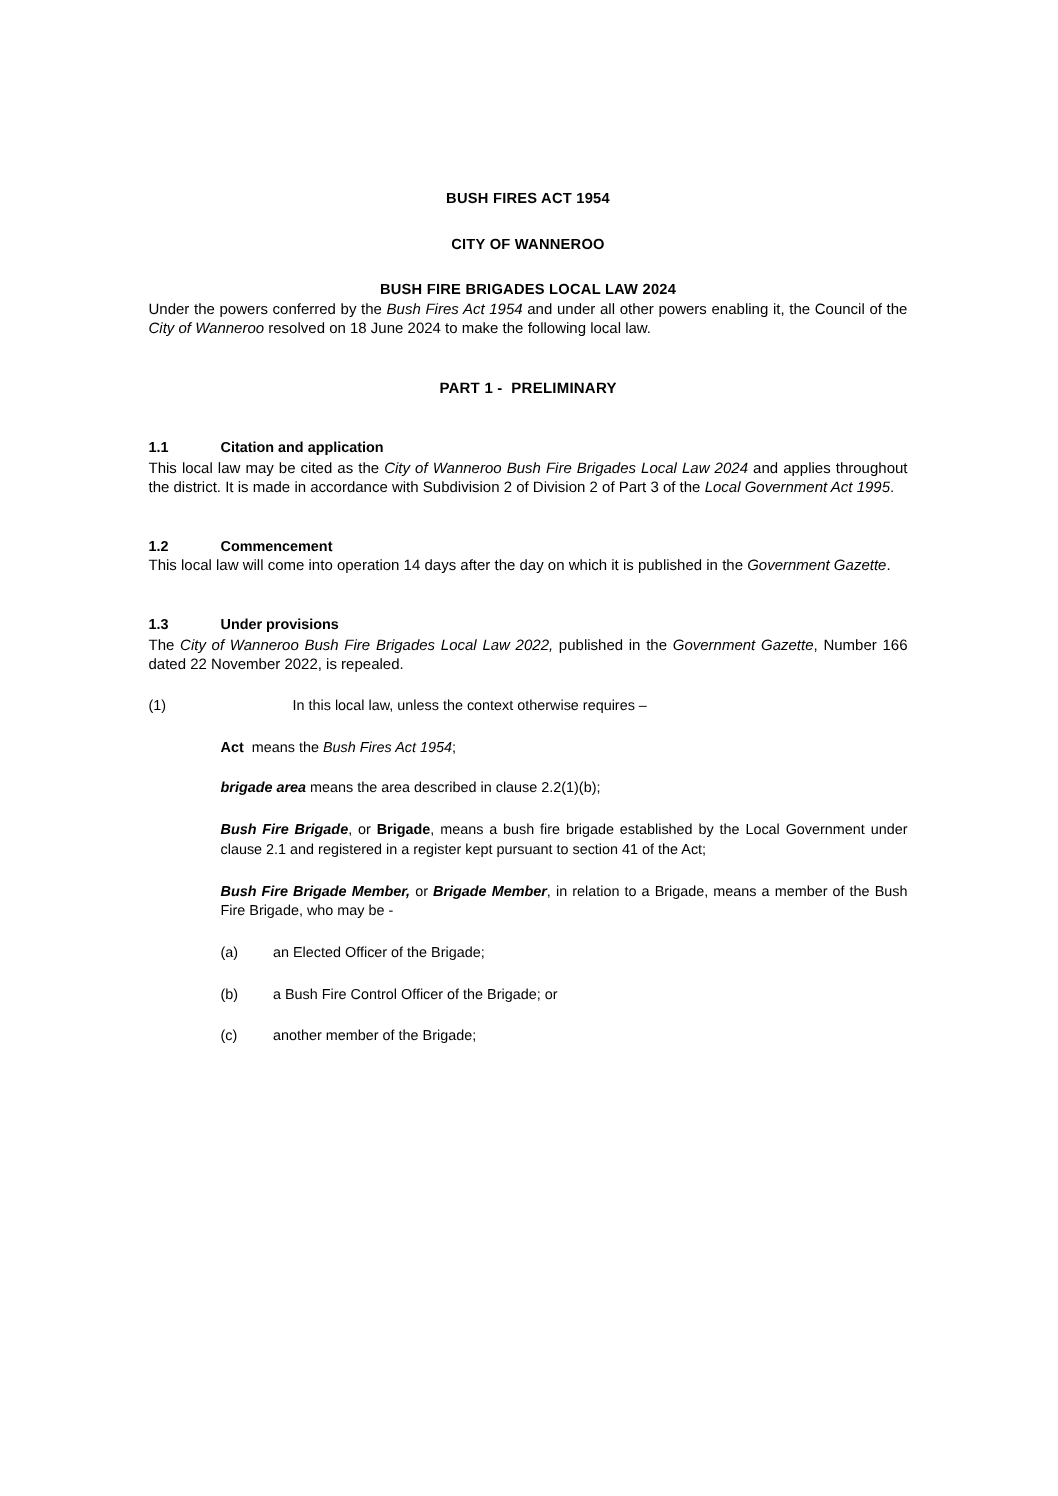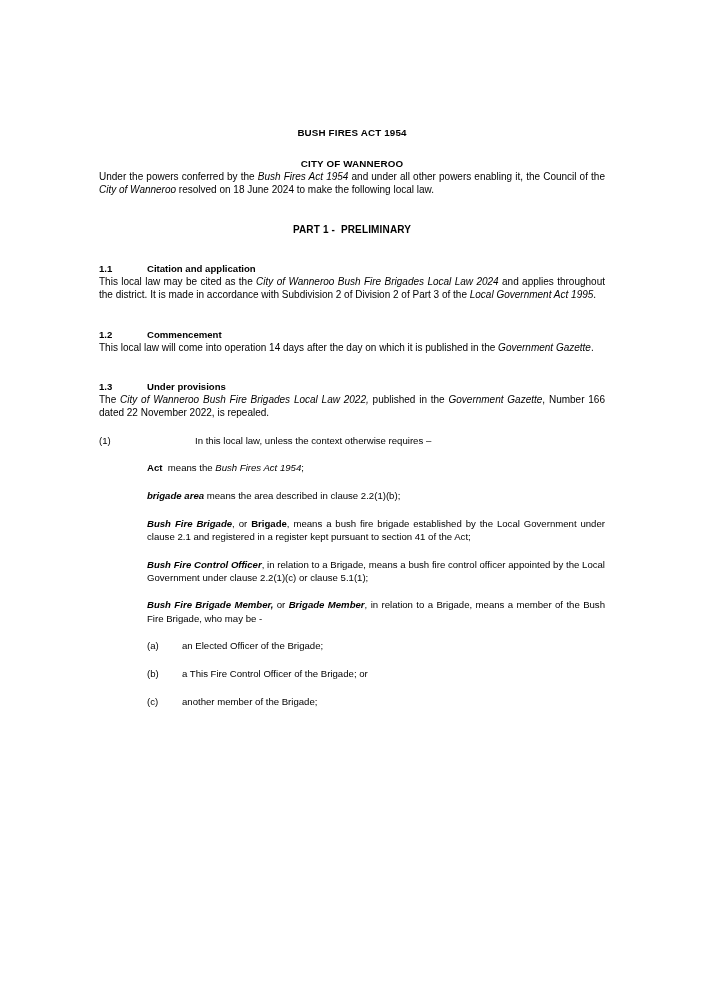--- a/index.html
+++ b/index.html
@@ -136,20 +136,21 @@
 </style>
 </head>
 <body>
 
 <div class="page">
   <div class="content">
 
     <div class="doc-titles">
       <div class="doc-title">BUSH FIRES ACT 1954</div>
       <div class="doc-title">CITY OF WANNEROO</div>
+      <div class="doc-title">BUSH FIRE BRIGADES LOCAL LAW 2024</div>
     </div>
 
     <p class="body preamble"><span>Under the powers conferred by the </span><span class="i">Bush Fires Act 1954</span><span> and under all other powers enabling it, the Council of the </span><span class="i">City of Wanneroo</span><span> resolved on 18 June 2024 to make the following local law.</span></p>
 
     <div class="part-heading">PART 1 -  PRELIMINARY</div>
 
     <div class="clause-heading">
       <span class="num">1.1</span>
       <span class="title">Citation and application</span>
     </div>
@@ -172,31 +173,30 @@
       <span class="num">(1)</span>
       <span class="text">In this local law, unless the context otherwise requires –</span>
     </div>
 
     <div class="definition"><span class="b">Act</span><span style="white-space:pre">  means the </span><span class="i">Bush Fires Act 1954</span><span>;</span></div>
 
     <div class="definition"><span class="bi">brigade area</span><span> means the area described in clause 2.2(1)(b);</span></div>
 
     <div class="definition"><span class="bi">Bush Fire Brigade</span><span>, or </span><span class="b">Brigade</span><span>, means a bush fire brigade established by the Local Government under clause 2.1 and registered in a register kept pursuant to section 41 of the Act;</span></div>
 
-    <div class="definition"><span class="bi">Bush Fire Control Officer</span><span>, in relation to a Brigade, means a bush fire control officer appointed by the Local Government under clause 2.2(1)(c) or clause 5.1(1);</span></div>
 
     <div class="definition"><span class="bi">Bush Fire Brigade Member,</span><span> or </span><span class="bi">Brigade Member</span><span>, in relation to a Brigade, means a member of the Bush Fire Brigade, who may be -</span></div>
 
     <div class="list-item">
       <span class="marker">(a)</span>
       <span class="text">an Elected Officer of the Brigade;</span>
     </div>
     <div class="list-item">
       <span class="marker">(b)</span>
-      <span class="text">a This Fire Control Officer of the Brigade; or</span>
+      <span class="text">a Bush Fire Control Officer of the Brigade; or</span>
     </div>
     <div class="list-item">
       <span class="marker">(c)</span>
       <span class="text">another member of the Brigade;</span>
     </div>
 
 
   </div>
 
   <div class="footer">5_51684_012.docx</div>

